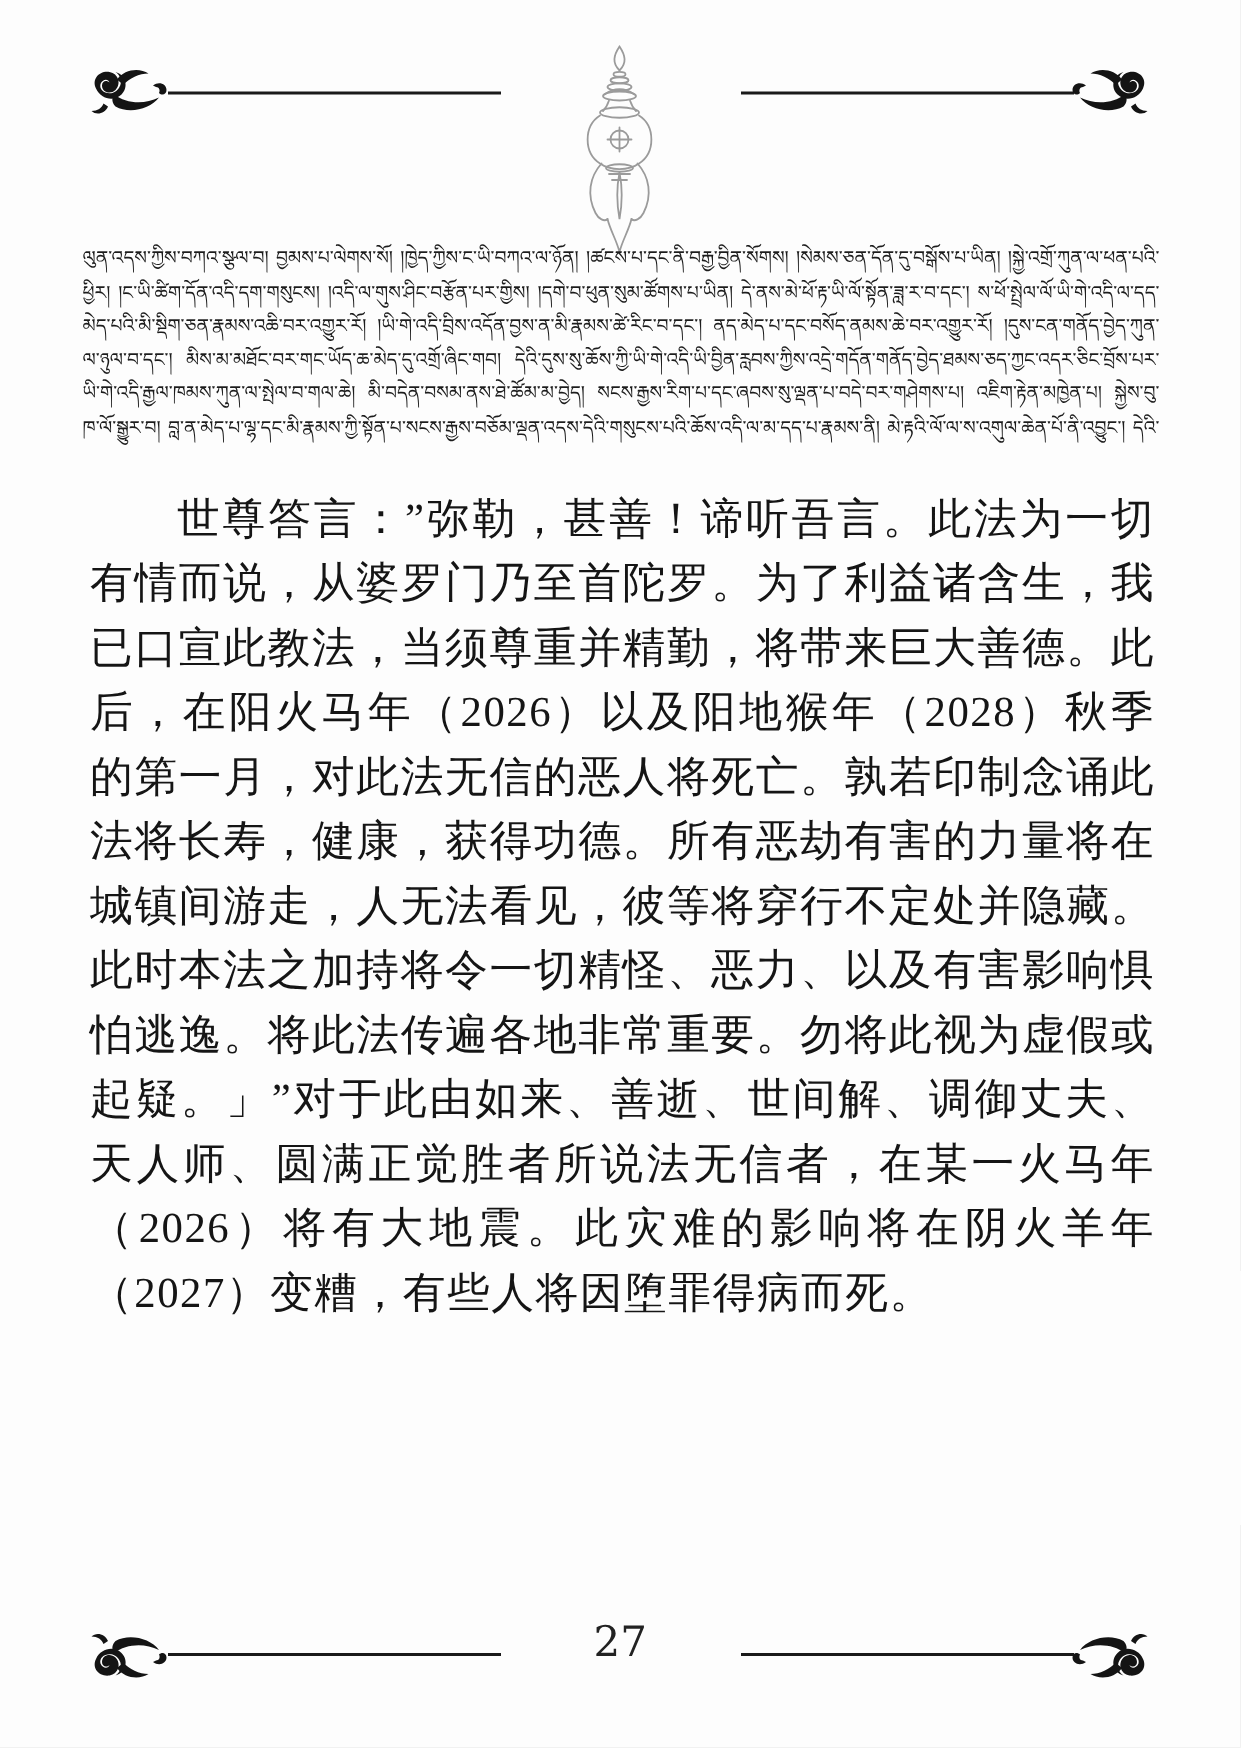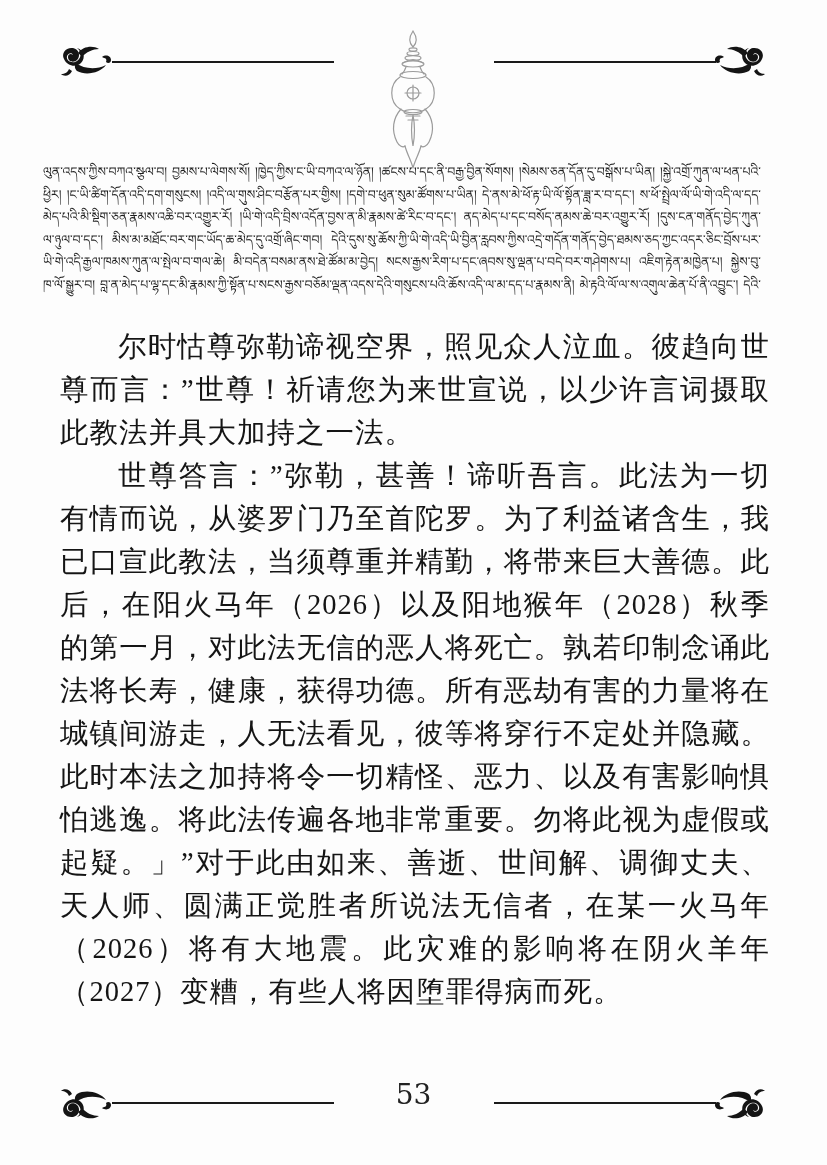--- a/index.html
+++ b/index.html
@@ -17,22 +17,22 @@
   .fleuron svg{width:100%;height:100%;display:block;}
   .flip-x{transform:scaleX(-1);}
   .flip-y{transform:scaleY(-1);}
   .flip-xy{transform:scale(-1,-1);}
   .rule{position:absolute;height:1.5px;background:#1a1a1a;}
   .vase{position:absolute;left:381px;top:28px;width:64px;height:144px;}
   .vase svg{width:100%;height:100%;display:block;}
 
   
   .tibetan-block{
-    position:absolute;left:43px;top:161px;width:718px;
-    font-family:Liberation Serif, serif;
+    position:absolute;left:55px;top:161px;width:718px;
+    font-family:Liberation Sans, sans-serif;
     color:#1c1c1c;
   }
   .tibetan-block p{
     margin:0;height:22.6px;overflow:hidden;
     font-size:12.5px;line-height:22.6px;
     text-align:justify;text-align-last:justify;
     white-space:normal;
   }
 
   
@@ -118,32 +118,31 @@
   <section class="tibetan-block">
     <p>ལུན་འདས་ཀྱིས་བཀའ་སྩལ་བ། བྱམས་པ་ལེགས་སོ། །ཁྱེད་ཀྱིས་ང་ཡི་བཀའ་ལ་ཉོན། །ཚངས་པ་དང་ནི་བརྒྱ་བྱིན་སོགས། །སེམས་ཅན་དོན་དུ་བསྒོས་པ་ཡིན། །སྐྱེ་འགྲོ་ཀུན་ལ་ཕན་པའི་</p>
     <p>ཕྱིར། །ང་ཡི་ཚིག་དོན་འདི་དག་གསུངས། །འདི་ལ་གུས་ཤིང་བརྩོན་པར་གྱིས། །དགེ་བ་ཕུན་སུམ་ཚོགས་པ་ཡིན། དེ་ནས་མེ་ཕོ་རྟ་ཡི་ལོ་སྟོན་ཟླ་ར་བ་དང་། ས་ཕོ་སྤྲེལ་ལོ་ཡི་གེ་འདི་ལ་དད་པ་</p>
     <p>མེད་པའི་མི་སྡིག་ཅན་རྣམས་འཆི་བར་འགྱུར་རོ། །ཡི་གེ་འདི་བྲིས་འདོན་བྱས་ན་མི་རྣམས་ཚེ་རིང་བ་དང་། ནད་མེད་པ་དང་བསོད་ནམས་ཆེ་བར་འགྱུར་རོ། །དུས་ངན་གནོད་བྱེད་ཀུན་ཀྱང་གྲོང་ཁྱེར་</p>
     <p>ལ་ཉུལ་བ་དང་། མིས་མ་མཐོང་བར་གང་ཡོད་ཆ་མེད་དུ་འགྲོ་ཞིང་གབ། དེའི་དུས་སུ་ཆོས་ཀྱི་ཡི་གེ་འདི་ཡི་བྱིན་རླབས་ཀྱིས་འདྲེ་གདོན་གནོད་བྱེད་ཐམས་ཅད་ཀྱང་འདར་ཅིང་བྲོས་པར་འགྱུར་རོ། །</p>
     <p>ཡི་གེ་འདི་རྒྱལ་ཁམས་ཀུན་ལ་སྤེལ་བ་གལ་ཆེ། མི་བདེན་བསམ་ནས་ཐེ་ཚོམ་མ་བྱེད། སངས་རྒྱས་རིག་པ་དང་ཞབས་སུ་ལྡན་པ་བདེ་བར་གཤེགས་པ། འཇིག་རྟེན་མཁྱེན་པ། སྐྱེས་བུ་འདུལ་བའི་</p>
     <p>ཁ་ལོ་སྒྱུར་བ། བླ་ན་མེད་པ་ལྷ་དང་མི་རྣམས་ཀྱི་སྟོན་པ་སངས་རྒྱས་བཅོམ་ལྡན་འདས་དེའི་གསུངས་པའི་ཆོས་འདི་ལ་མ་དད་པ་རྣམས་ནི། མེ་རྟའི་ལོ་ལ་ས་འགུལ་ཆེན་པོ་ནི་འབྱུང་། དེའི་དུས་སུ</p>
   </section>
 
   <section class="chinese-block">
-    <p>尔时怙尊弥勒谛视空界，照见众人泣血。彼趋向世尊而言：”世尊！祈请您为来世宣说，以少许言词摄取此教法并具大加持之一法。</p>
     <p>世尊答言：”弥勒，甚善！谛听吾言。此法为一切有情而说，从婆罗门乃至首陀罗。为了利益诸含生，我已口宣此教法，当须尊重并精勤，将带来巨大善德。此后，在阳火马年（2026）以及阳地猴年（2028）秋季的第一月，对此法无信的恶人将死亡。孰若印制念诵此法将长寿，健康，获得功德。所有恶劫有害的力量将在城镇间游走，人无法看见，彼等将穿行不定处并隐藏。此时本法之加持将令一切精怪、恶力、以及有害影响惧怕逃逸。将此法传遍各地非常重要。勿将此视为虚假或起疑。」”对于此由如来、善逝、世间解、调御丈夫、天人师、圆满正觉胜者所说法无信者，在某一火马年（2026）将有大地震。此灾难的影响将在阴火羊年（2027）变糟，有些人将因堕罪得病而死。</p>
   </section>
 
   <div>
     <div class="fleuron flip-y" style="left:58px;top:1086px;">
       <svg viewBox="0 0 56 34">
           <use href="#fleuron-shape"></use>
         </svg>
     </div>
     <div class="rule" style="left:112px;top:1102px;width:222px;"></div>
-    <div class="page-number">53</div>
+    <div class="page-number">27</div>
     <div class="rule" style="left:494px;top:1102px;width:222px;"></div>
     <div class="fleuron flip-xy" style="left:712px;top:1086px;">
       <svg viewBox="0 0 56 34">
           <use href="#fleuron-shape"></use>
         </svg>
     </div>
   </div>
 
 </div>
 

